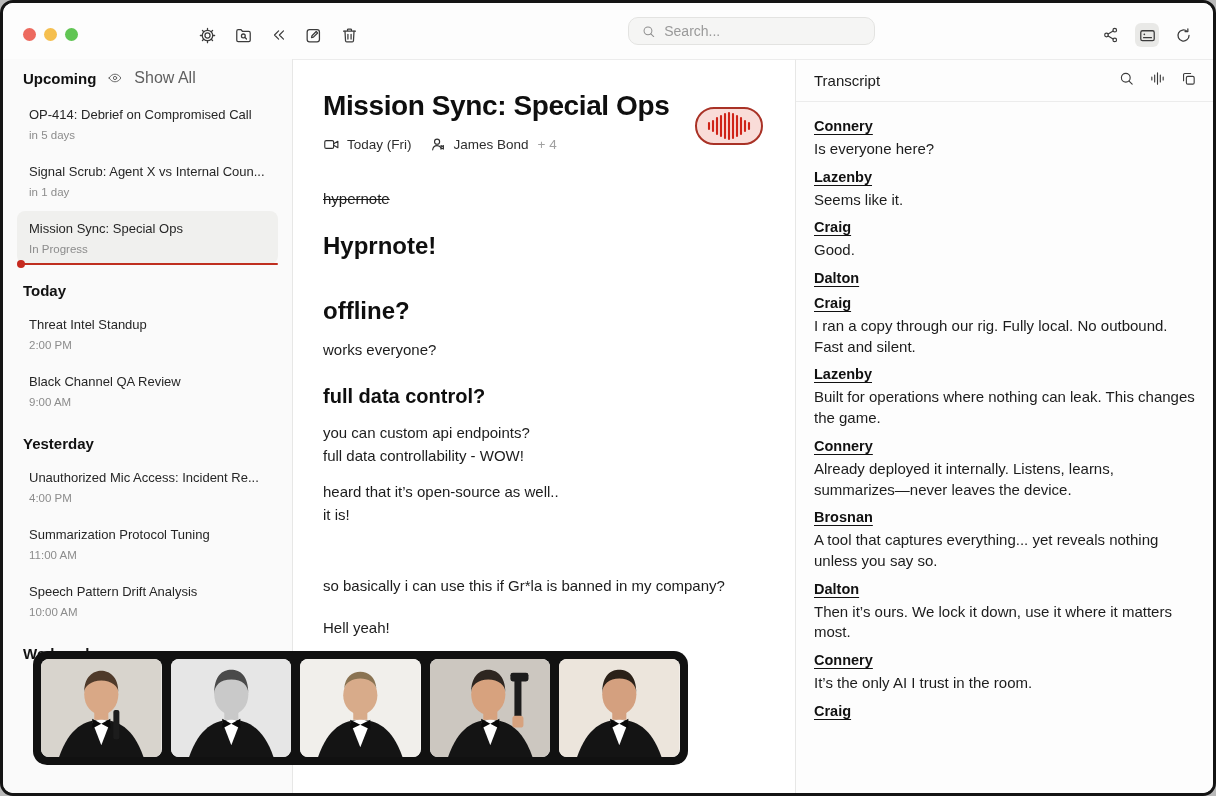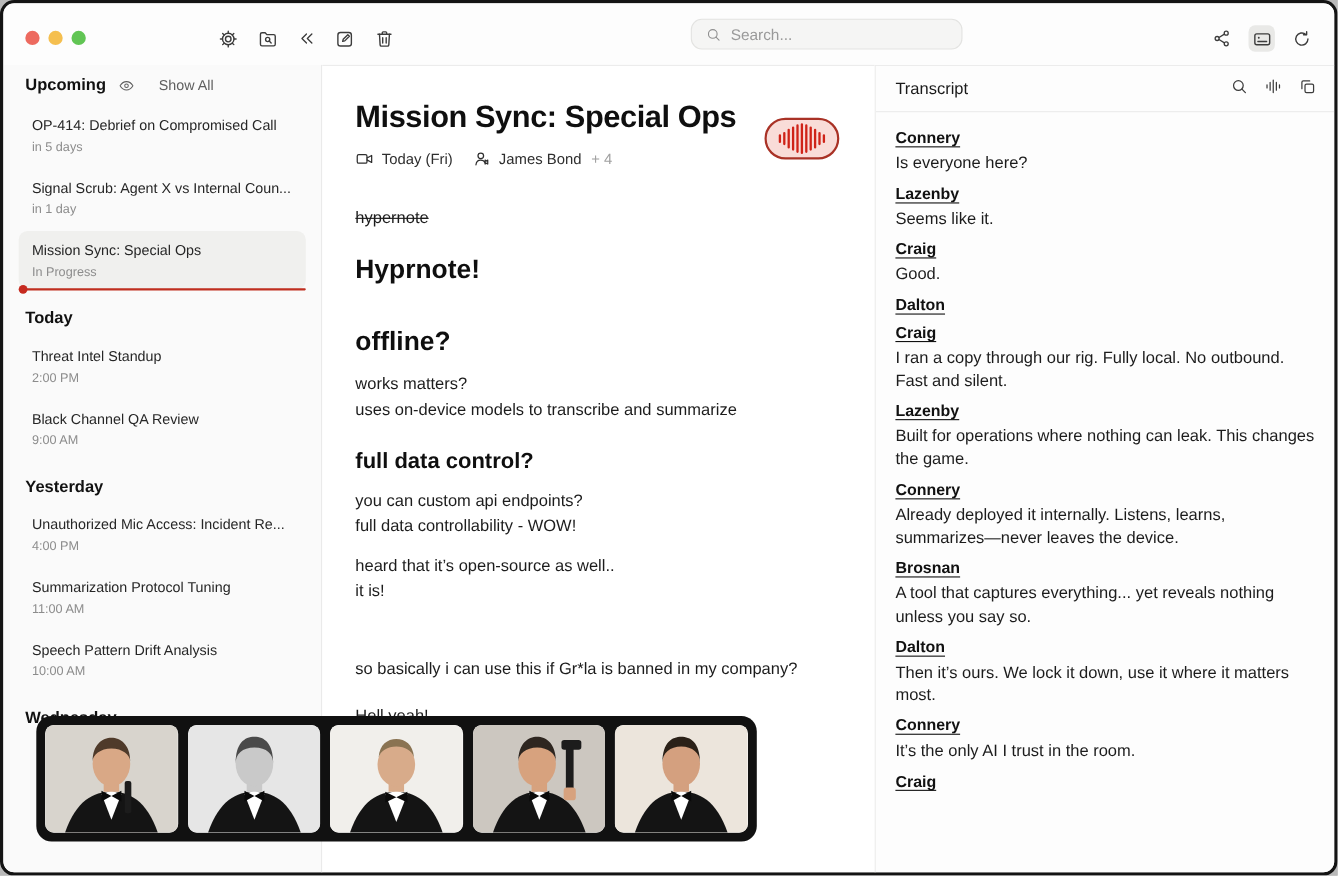--- a/index.html
+++ b/index.html
@@ -32,21 +32,21 @@
   }
   .searchbar input::placeholder { color:#9a9a9a; }
   
   .content { display:flex; height:740px; }
   .sidebar {
     width:290px; min-width:290px; background:#fafafa; border-right:1px solid #e7e7e6;
     padding:6px 14px 0 14px; overflow:hidden; position:relative;
   }
   .sb-header { display:flex; align-items:center; gap:12px; padding:4px 6px 10px 6px; }
   .sb-title { font-size:15px; font-weight:700; color:#111; }
-  .showall { display:flex; align-items:center; gap:22px; color:#5f5f5f; font-size:13px; }
+  .showall { display:flex; align-items:center; gap:12px; color:#5f5f5f; font-size:16px; }
   .section-label { font-size:15px; font-weight:700; color:#111; padding:14px 6px 8px 6px; }
   .item { position:relative; border-radius:8px; padding:10px 12px 9px 12px; margin-bottom:4px; }
   .item-title { font-size:13px; color:#262626; white-space:nowrap; overflow:hidden; }
   .item-time { font-size:11.5px; color:#8c8c8c; margin-top:7px; }
   .item.selected { background:#f0f0ee; }
   .live-line { position:absolute; left:2px; right:0px; bottom:-1px; height:2px; background:#bf2e1f; border-radius:1px; }
   .live-line::before {
     content:""; position:absolute; left:-2px; top:-3px; width:8px; height:8px;
     border-radius:50%; background:#c62a1f;
   }
@@ -263,22 +263,21 @@
         <svg width="44" height="30" viewBox="0 0 44 30" fill="none" stroke="#cf2318" stroke-width="2.1" stroke-linecap="round">
           <path d="M2 12v6M6 10v10M10 7v16M14 5v20M18 3v24M22 2v26M26 3v24M30 5v20M34 7v16M38 10v10M42 12v6"></path>
         </svg>
       </div>
 
       <div class="note-body">
         <div class="blk-strike">hypernote</div>
         <div class="blk-h2 m-h1">Hyprnote!</div>
         <div class="blk-h2 m-h2">offline?</div>
         <div class="m-p1">
-          <div>works matters?</div>
-          <div>uses on-device models to transcribe and summarize</div>
+          <div>works everyone?</div>
         </div>
         <div class="blk-h3">full data control?</div>
         <div class="m-p2">
           <div>you can custom api endpoints?</div>
           <div>full data controllability - WOW!</div>
         </div>
         <div class="m-p3">
           <div>heard that it’s open-source as well..</div>
           <div>it is!</div>
         </div>

